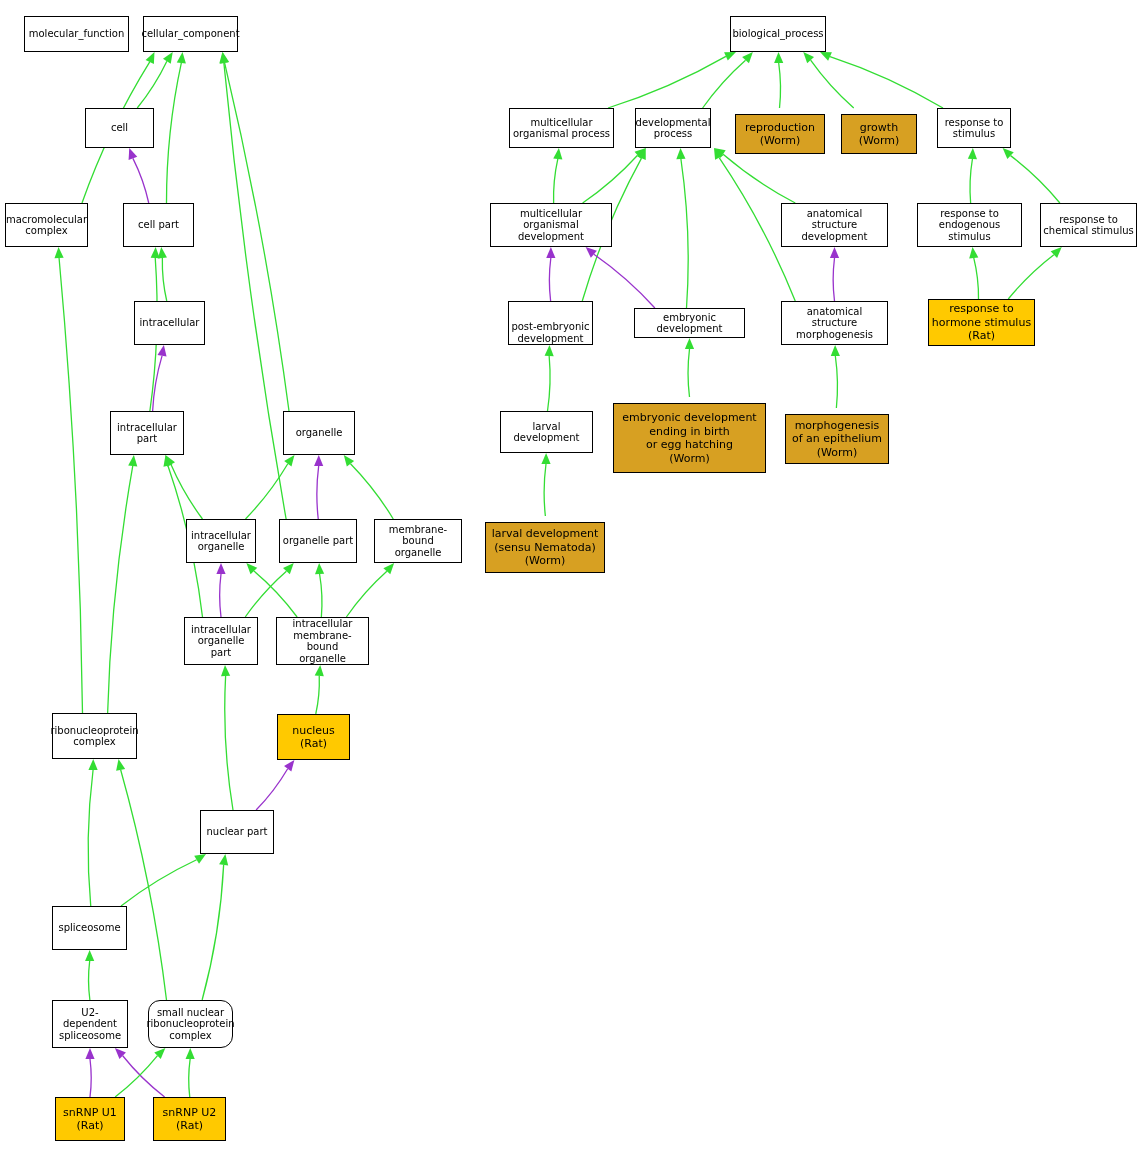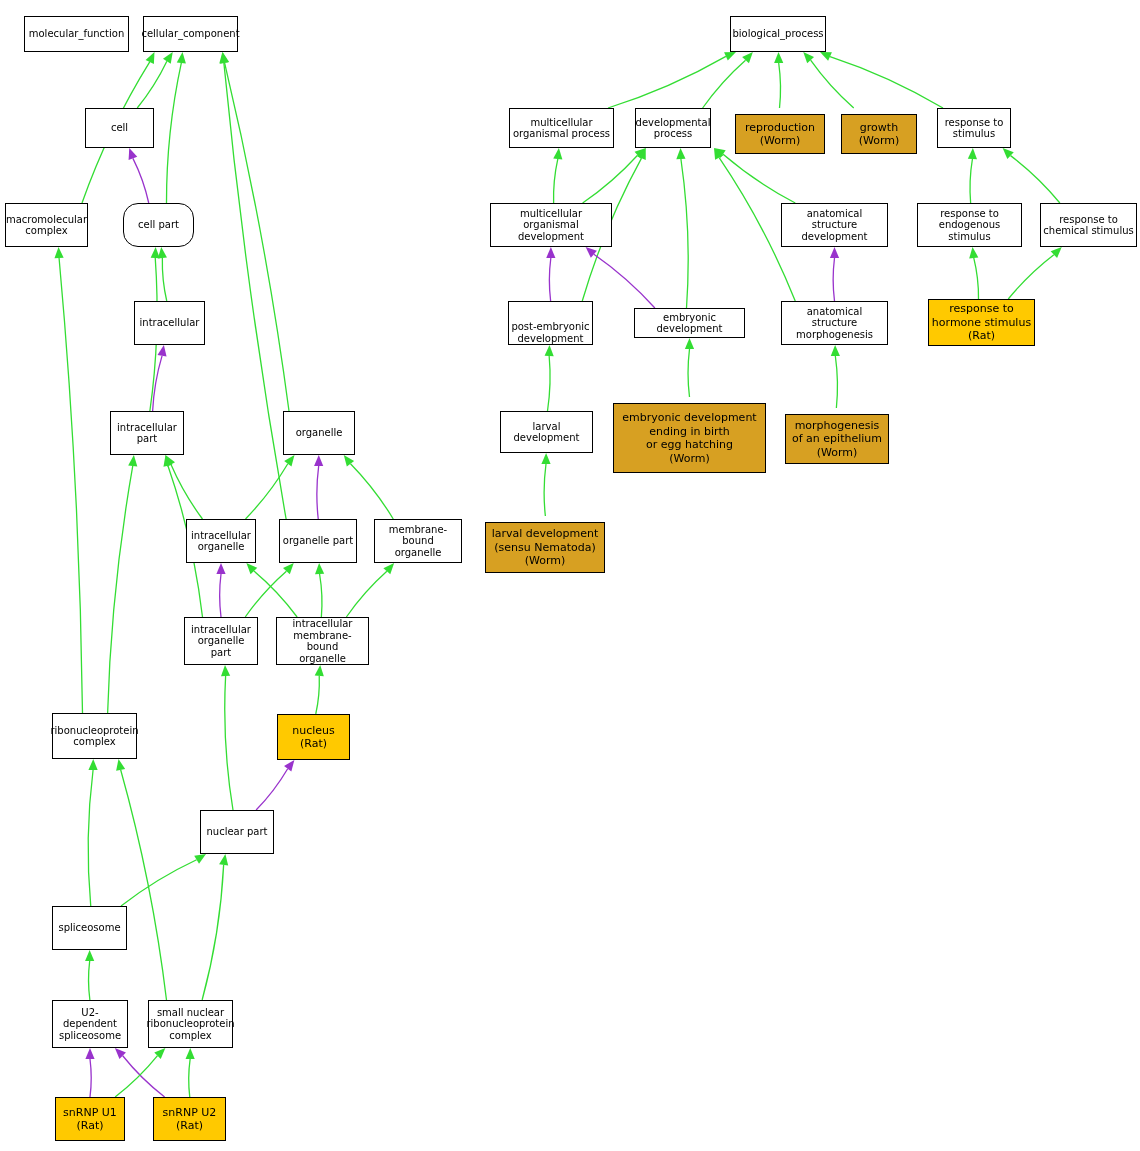--- a/index.html
+++ b/index.html
@@ -269,21 +269,21 @@
 (Worm)</span>
       </div>
       <div class="node" style="left: 937px; top: 108px; width: 74px; height: 40px;">
         <span class="lbl">response to
 stimulus</span>
       </div>
       <div class="node" style="left: 5px; top: 203px; width: 83px; height: 44px;">
         <span class="lbl">macromolecular
 complex</span>
       </div>
-      <div class="node" style="left: 123px; top: 203px; width: 71px; height: 44px; border-radius: 15px;">
+      <div class="node" style="left: 123px; top: 203px; width: 71px; height: 44px;">
         <span class="lbl">cell part</span>
       </div>
       <div class="node" style="left: 490px; top: 203px; width: 122px; height: 44px;">
         <span class="lbl">multicellular
 organismal development</span>
       </div>
       <div class="node" style="left: 781px; top: 203px; width: 107px; height: 44px;">
         <span class="lbl">anatomical structure
 development</span>
       </div>
@@ -371,21 +371,21 @@
       <div class="node" style="left: 200px; top: 810px; width: 74px; height: 44px;">
         <span class="lbl">nuclear part</span>
       </div>
       <div class="node" style="left: 52px; top: 906px; width: 75px; height: 44px;">
         <span class="lbl">spliceosome</span>
       </div>
       <div class="node" style="left: 52px; top: 1000px; width: 76px; height: 48px;">
         <span class="lbl">U2-dependent
 spliceosome</span>
       </div>
-      <div class="node" style="left: 148px; top: 1000px; width: 85px; height: 48px;">
+      <div class="node" style="left: 148px; top: 1000px; width: 85px; height: 48px; border-radius: 12px;">
         <span class="lbl">small nuclear
 ribonucleoprotein
 complex</span>
       </div>
       <div class="node rat" style="left: 55px; top: 1097px; width: 70px; height: 44px;">
         <span class="lbl">snRNP U1
 (Rat)</span>
       </div>
       <div class="node rat" style="left: 153px; top: 1097px; width: 73px; height: 44px;">
         <span class="lbl">snRNP U2

